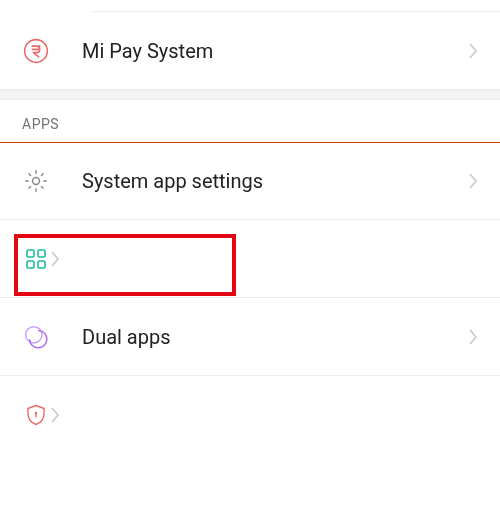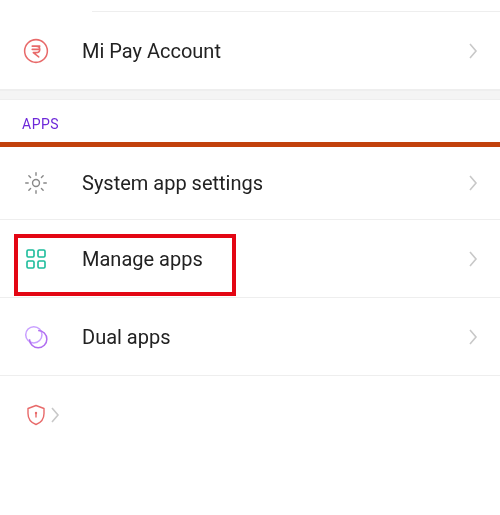--- a/index.html
+++ b/index.html
@@ -1,19 +1,19 @@
 <!DOCTYPE html>
 <html><head>
 <meta charset="utf-8">
 <style>
   * { box-sizing: border-box; margin: 0; padding: 0; }
   html, body { width: 500px; height: 515px; font-family: -apple-system, Roboto, "Helvetica Neue", Arial, sans-serif; background: #fff; color: #222; }
   .container { width: 500px; }
   .gap { height: 10px; background: #f4f4f4; border-top: 1px solid #eee; border-bottom: 1px solid #eee; }
-  .section-header { padding: 16px 22px 10px 22px; font-size: 14px; letter-spacing: 0.5px; color: #6d28d9; }
+  .section-header { padding: 16px 22px 10px 22px; font-size: 14px; letter-spacing: 0.5px; color: #737373; }
   .row { display: flex; align-items: center; height: 78px; padding: 0 22px; border-bottom: 1px solid #eee; position: relative; }
   .row:first-child { border-top: 1px solid #eee; }
   .row .icon { width: 28px; height: 28px; flex: 0 0 28px; display: flex; align-items: center; justify-content: center; }
   .row .label { flex: 1 1 auto; font-size: 20px; color: #222; margin-left: 32px; }
   .row .chev { flex: 0 0 auto; color: #c8c8c8; }
   .chev svg { width: 10px; height: 18px; display: block; }
   .highlight-box { position: absolute; left: 14px; top: 234px; width: 222px; height: 62px; border: 4px solid #e30613; pointer-events: none; }
   
   .top-stub { height: 12px; border-bottom: 1px solid #eee; margin-left: 92px; }
 </style>
@@ -24,33 +24,33 @@
 
   <div class="top-stub"></div>
 
   <div class="row">
     <span class="icon">
       <svg viewBox="0 0 24 24" width="26" height="26" fill="none" stroke="#e86a6a" stroke-width="1.4">
         <circle cx="12" cy="12" r="10.5"></circle>
         <path d="M8.5 7.5h7M8.5 10.5h7M12 7.5c2.2 0 3.5 1.2 3.5 3s-1.3 3-3.5 3H9.5l5 4" stroke-linecap="round" stroke-linejoin="round"></path>
       </svg>
     </span>
-    <span class="label">Mi Pay Account</span>
+    <span class="label">Mi Pay System</span>
     <span class="chev">
       <svg viewBox="0 0 10 18" fill="none" stroke="currentColor" stroke-width="1.6">
           <path d="M2 2l6 7-6 7"></path>
         </svg>
     </span>
   </div>
 
   <div class="gap"></div>
 
   <div class="section-header">APPS</div>
 
-  <div class="row" style="border-top:5px solid #c2410c;">
+  <div class="row" style="border-top:1px solid #c2410c;">
     <span class="icon">
       <svg viewBox="0 0 24 24" width="26" height="26" fill="none" stroke="#888" stroke-width="1.3">
         <circle cx="12" cy="12" r="3.2"></circle>
         <path d="M12 2.5v2.3M12 19.2v2.3M21.5 12h-2.3M4.8 12H2.5M18.6 5.4l-1.6 1.6M7 17l-1.6 1.6M18.6 18.6L17 17M7 7 5.4 5.4" stroke-linecap="round"></path>
       </svg>
     </span>
     <span class="label">System app settings</span>
     <span class="chev">
       <svg viewBox="0 0 10 18" fill="none" stroke="currentColor" stroke-width="1.6">
           <path d="M2 2l6 7-6 7"></path>
@@ -60,21 +60,20 @@
 
   <div class="row">
     <span class="icon">
       <svg viewBox="0 0 24 24" width="24" height="24" fill="none" stroke="#1bbc9b" stroke-width="1.6">
         <rect x="3" y="3" width="7" height="7" rx="1.2"></rect>
         <rect x="14" y="3" width="7" height="7" rx="1.2"></rect>
         <rect x="3" y="14" width="7" height="7" rx="1.2"></rect>
         <rect x="14" y="14" width="7" height="7" rx="1.2"></rect>
       </svg>
     </span>
-    <span class="label">Manage apps</span>
     <span class="chev">
       <svg viewBox="0 0 10 18" fill="none" stroke="currentColor" stroke-width="1.6">
           <path d="M2 2l6 7-6 7"></path>
         </svg>
     </span>
   </div>
 
   <div class="row">
     <span class="icon">
       <svg viewBox="0 0 24 24" width="26" height="26" fill="none">

